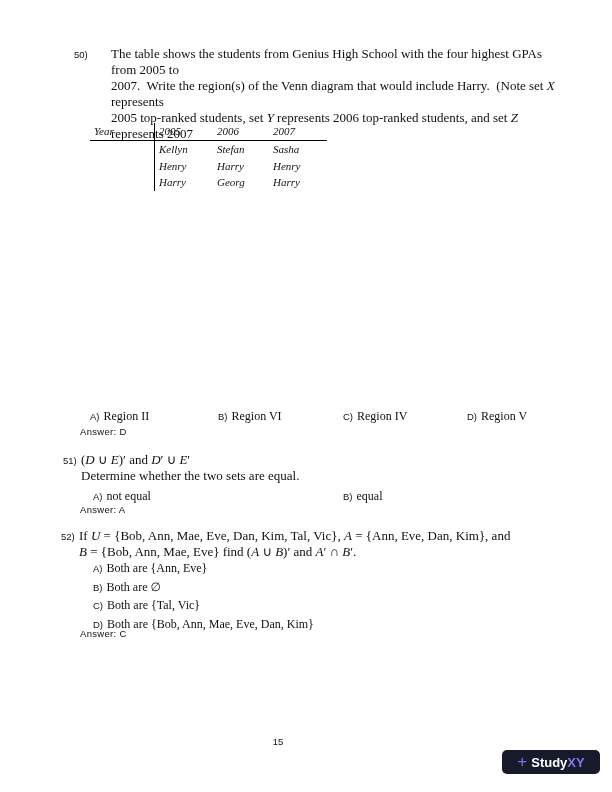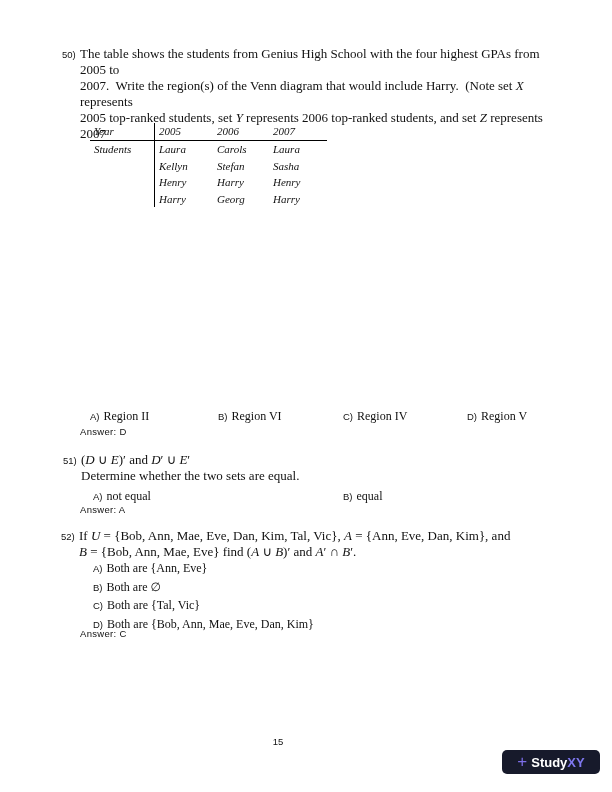--- a/index.html
+++ b/index.html
@@ -75,42 +75,36 @@
     position: relative;
     top: -1px;
   }
   .brand-study { color: #ffffff; }
 </style>
 </head>
 <body>
 
 <div class="page">
 
-  <div class="abs question-block" style="left:62px; top:46px; width:492px;">
+  <div class="abs question-block" style="left:74px; top:46px; width:492px;gap:19px;">
     <span class="qnum">50)</span>
     <div class="qbody">
       <div class="qline"><span>The table shows the students from Genius High School with the four highest GPAs from 2005 to</span></div>
       <div class="qline"><span>2007.  Write the region(s) of the Venn diagram that would include Harry.  (Note set </span><i>X</i><span>  represents</span></div>
       <div class="qline"><span>2005 top-ranked students, set </span><i>Y</i><span> represents 2006 top-ranked students, and set </span><i>Z</i><span> represents 2007</span></div>
     </div>
   </div>
 
   <table class="data-table abs" style="left:90px; top:123px;">
     <tbody>
         <tr class="hdr">
       <td class="lbl">Year</td>
       <td class="c1">2005</td>
       <td class="c2">2006</td>
       <td class="c3">2007</td>
-    </tr>
-    <tr>
-      <td class="lbl">Students</td>
-      <td>Laura</td>
-      <td>Carols</td>
-      <td>Laura</td>
     </tr>
     <tr>
       <td class="lbl"></td>
       <td>Kellyn</td>
       <td>Stefan</td>
       <td>Sasha</td>
     </tr>
     <tr>
       <td class="lbl"></td>
       <td>Henry</td>

